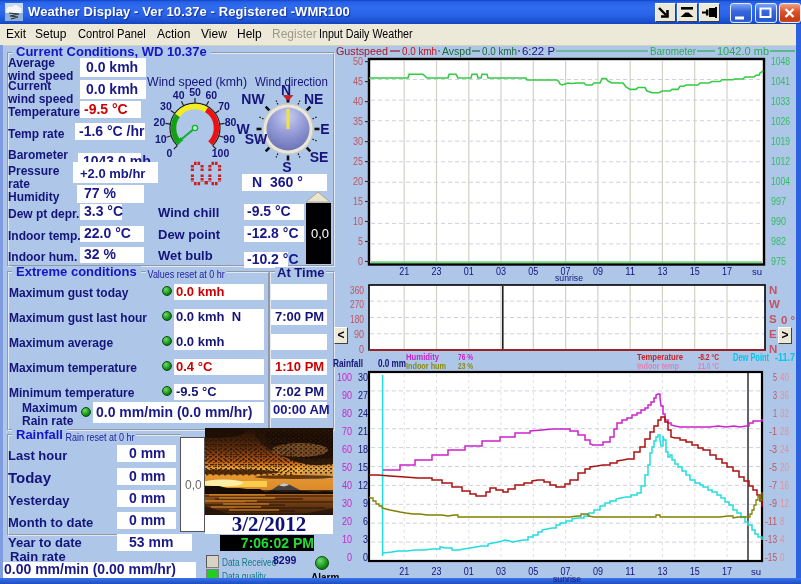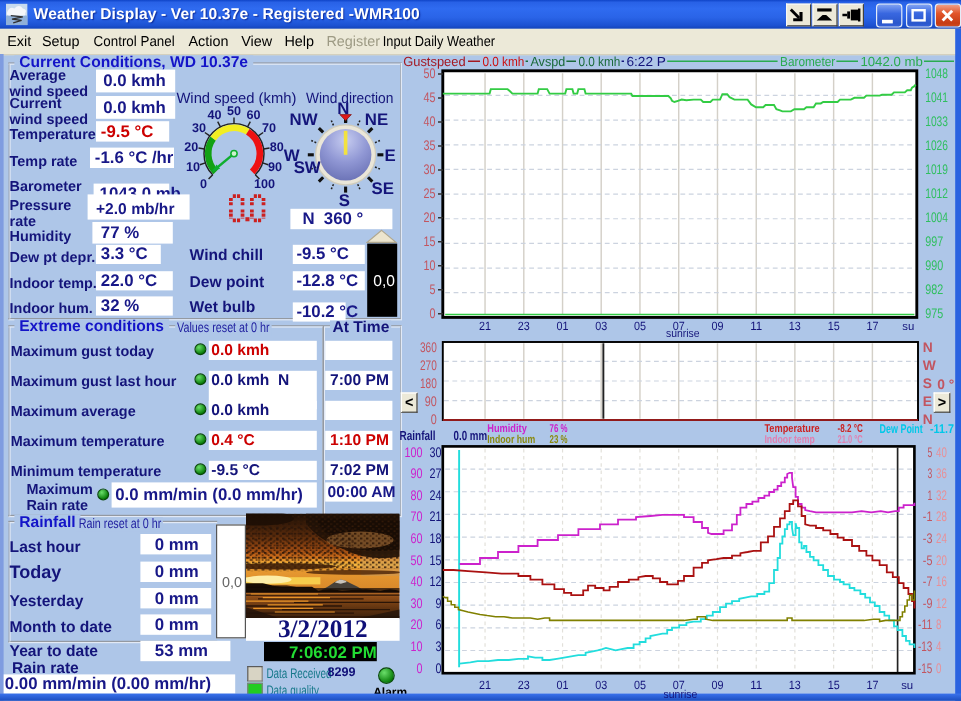--- a/index.html
+++ b/index.html
@@ -69,21 +69,21 @@
 <div class="abs vbox" style="left:80px;top:101px;width:61px;height:17px;padding:1px 0 0 4px;color:#cc0000">-9.5 °C</div>
 <div class="abs lbl" style="left:8px;top:128px">Temp rate</div>
 <div class="abs vbox" style="left:75px;top:123px;width:70px;height:17px;padding:1px 0 0 4px">-1.6 °C /hr</div>
 <div class="abs lbl" style="left:8px;top:149px">Barometer</div>
 <div class="abs vbox" style="left:78px;top:153px;width:63px;height:18px;padding:1px 0 0 5px">1043.0 mb</div>
 <div class="abs lbl" style="left:8px;top:165px">Pressure<br>rate</div>
 <div class="abs vbox" style="left:73px;top:162px;width:85px;height:21px;padding:4px 0 0 7px;font-size:13px">+2.0 mb/hr</div>
 <div class="abs lbl" style="left:8px;top:191px">Humidity</div>
 <div class="abs vbox" style="left:77px;top:185px;width:67px;height:18px;padding:1px 0 0 7px">77 %</div>
 <div class="abs lbl" style="left:8px;top:208px">Dew pt depr.</div>
-<div class="abs vbox" style="left:80px;top:204px;width:54px;height:16px;padding:0 0 0 4px">3.3 °C</div>
+<div class="abs vbox" style="left:80px;top:204px;width:42px;height:16px;padding:0 0 0 4px">3.3 °C</div>
 <div class="abs lbl" style="left:8px;top:230px">Indoor temp.</div>
 <div class="abs vbox" style="left:80px;top:226px;width:64px;height:16px;padding:0 0 0 4px">22.0 °C</div>
 <div class="abs lbl" style="left:8px;top:251px">Indoor hum.</div>
 <div class="abs vbox" style="left:80px;top:247px;width:64px;height:16px;padding:0 0 0 4px">32 %</div>
 <div class="abs lbl" style="left:158px;top:207px;font-size:13px">Wind chill</div>
 <div class="abs vbox" style="left:244px;top:204px;width:60px;height:16px;padding:0 0 0 3px">-9.5 °C</div>
 <div class="abs lbl" style="left:158px;top:229px;font-size:13px">Dew point</div>
 <div class="abs vbox" style="left:244px;top:226px;width:60px;height:16px;padding:0 0 0 3px">-12.8 °C</div>
 <div class="abs lbl" style="left:158px;top:250px;font-size:13px">Wet bulb</div>
 <div class="abs vbox" style="left:244px;top:252px;width:44px;height:16px;padding:0 0 12px 3px">-10.2 °C</div>

